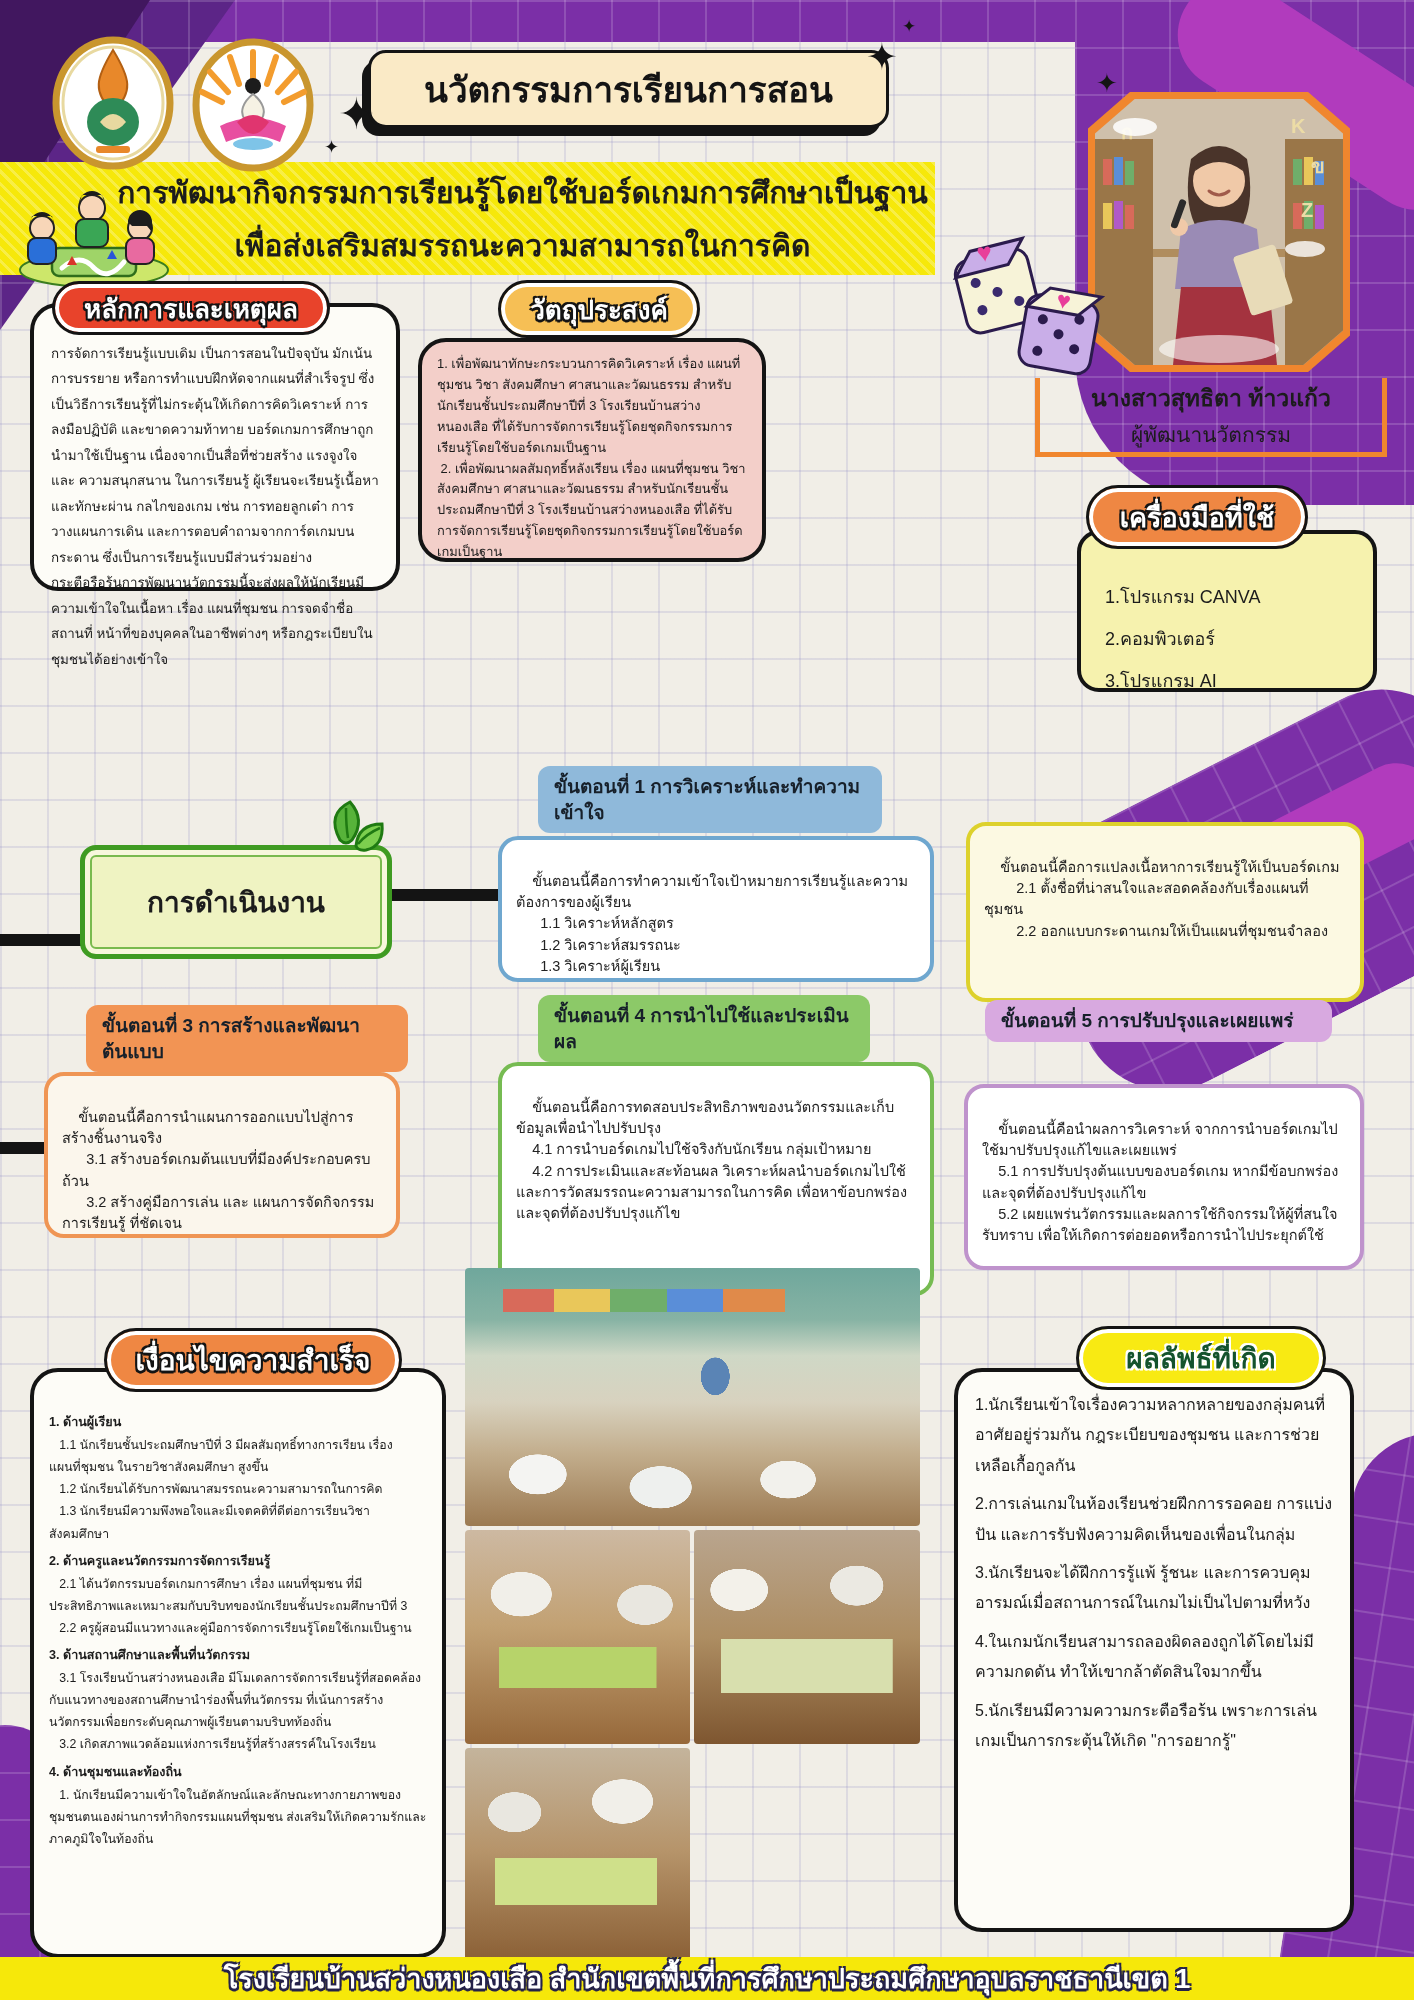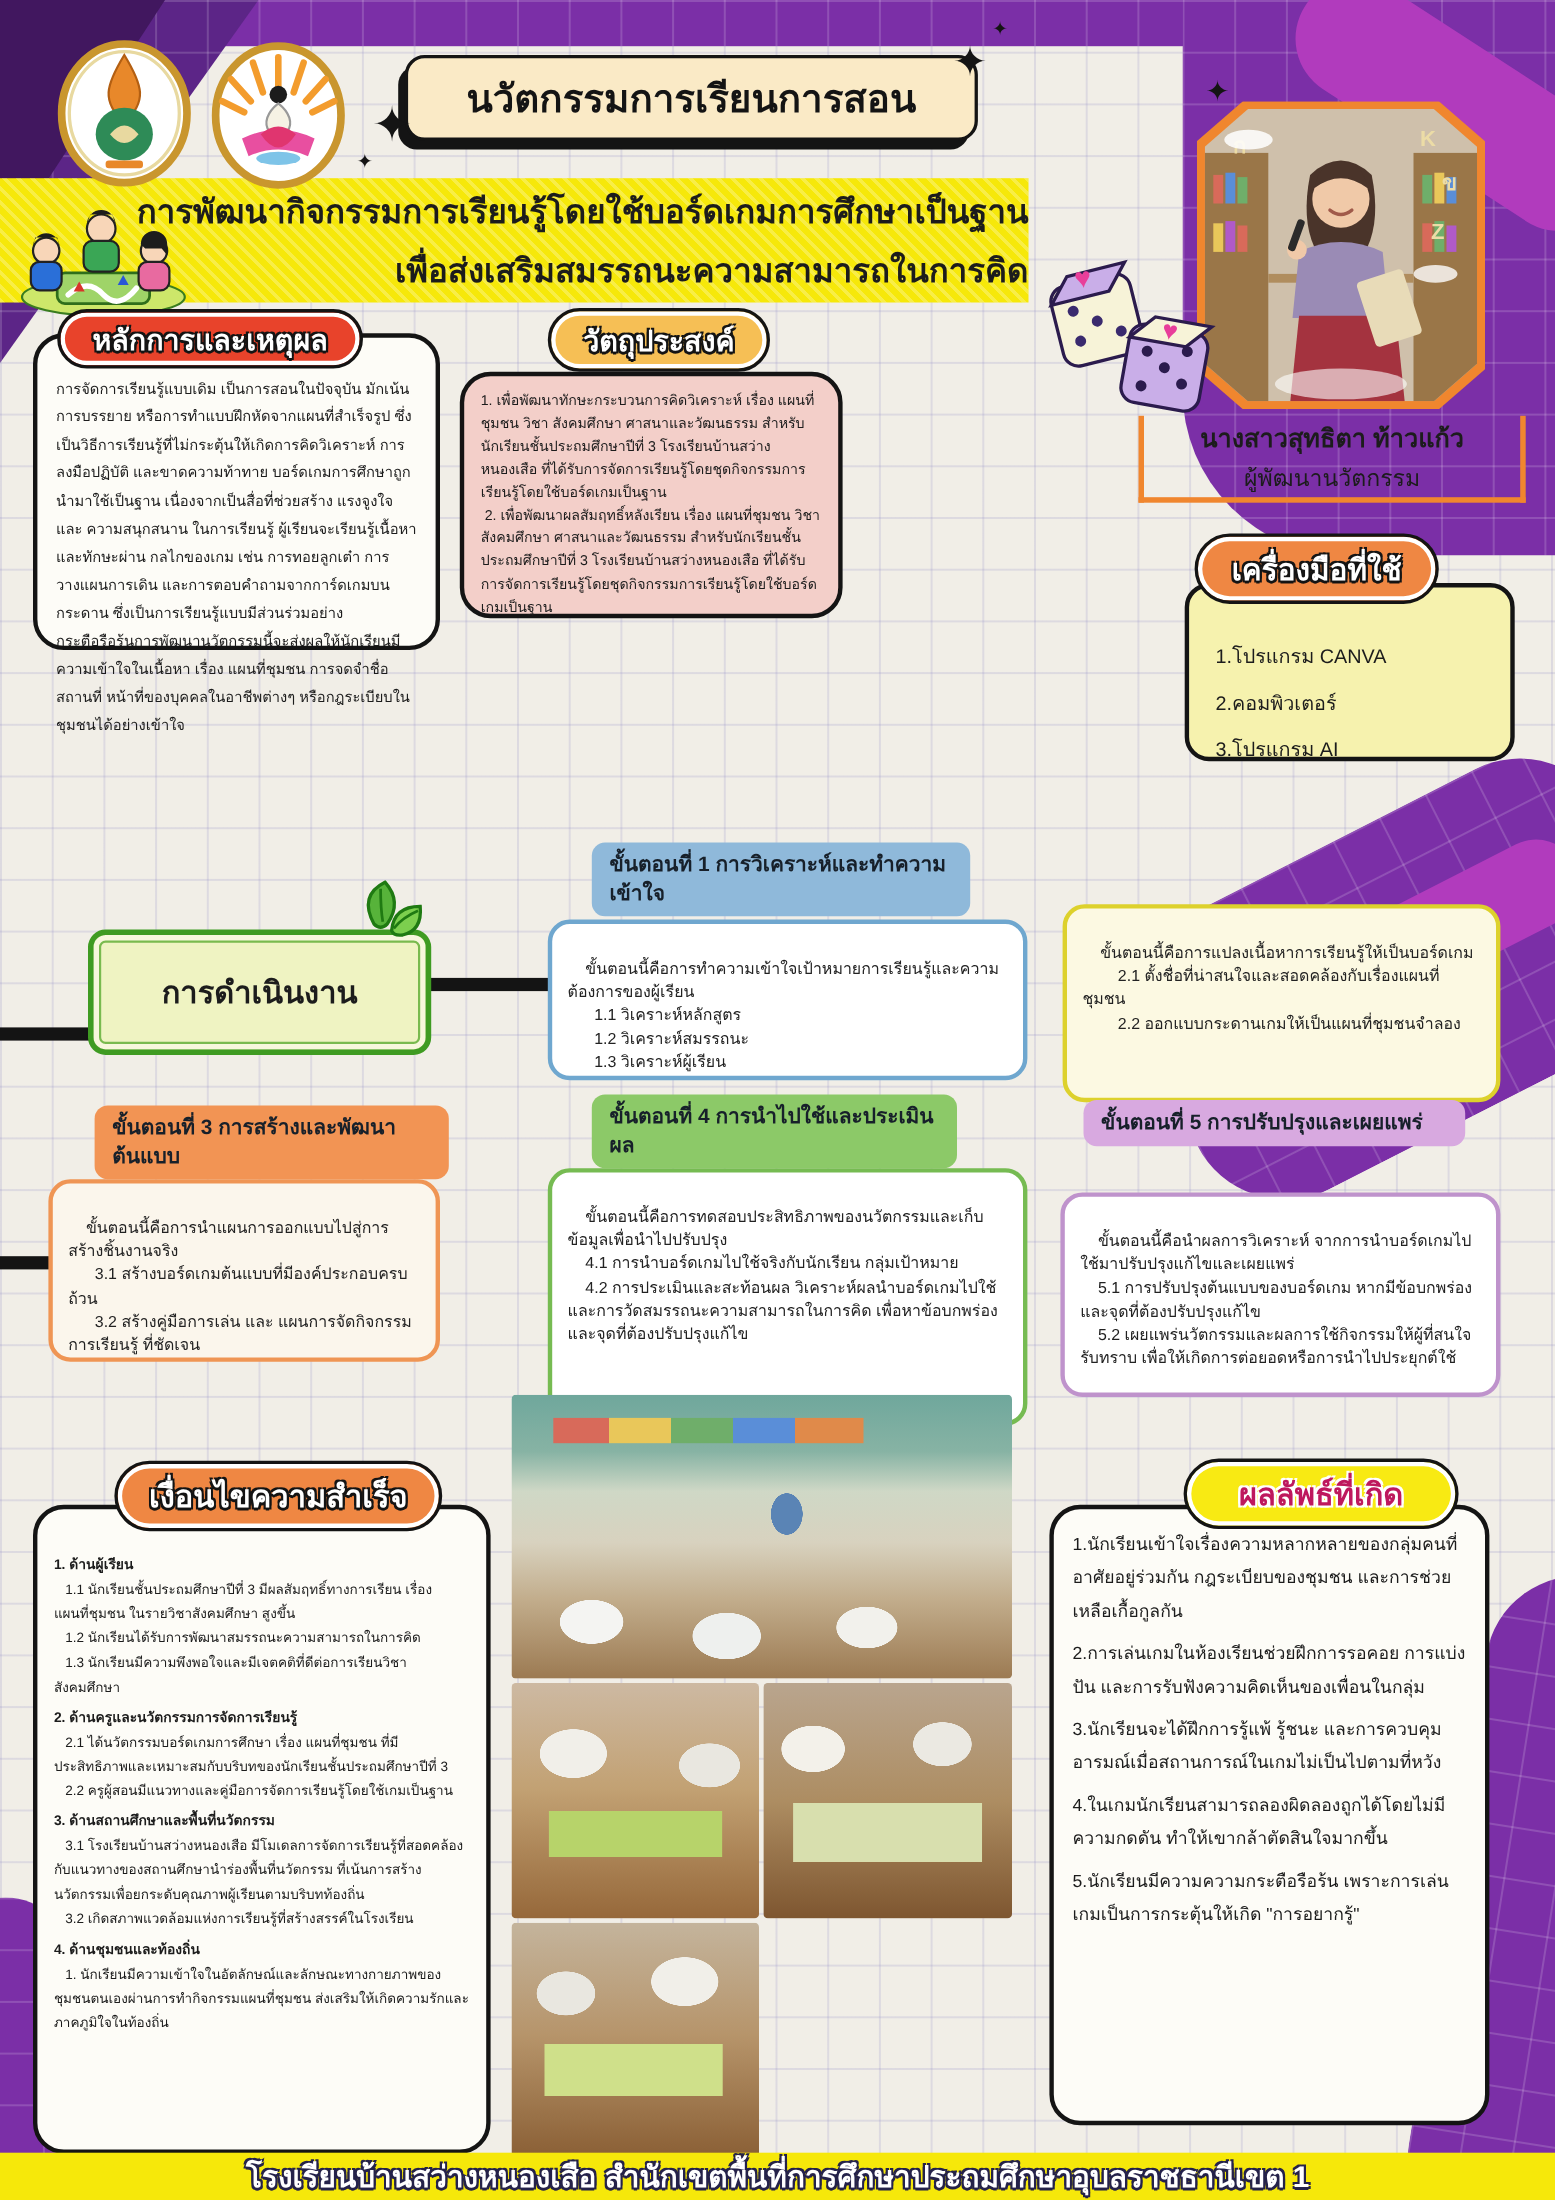--- a/index.html
+++ b/index.html
@@ -49,21 +49,21 @@
     box-shadow:-7px 9px 0 -1px #141414;display:flex;align-items:center;justify-content:center;
     font-size:35px;font-weight:bold;color:#141414;}
   .sparkle{position:absolute;z-index:5;color:#141414;line-height:1;}
   .photo-frame{position:absolute;left:1088px;top:92px;width:262px;height:280px;z-index:4;
     background:#f0862e;clip-path:polygon(16% 0,84% 0,100% 13%,100% 87%,84% 100%,16% 100%,0 87%,0 13%);}
   .photo-inner{position:absolute;left:7px;top:7px;width:248px;height:266px;
     clip-path:polygon(16% 0,84% 0,100% 13%,100% 87%,84% 100%,16% 100%,0 87%,0 13%);}
   .yellowband{position:absolute;left:0;top:162px;width:935px;height:113px;z-index:3;
     background:#f6e80a;
     background-image:repeating-linear-gradient(45deg,rgba(255,255,255,.25) 0 3px,transparent 3px 9px);
-    display:flex;flex-direction:column;align-items:flex-end;justify-content:center;}
+    display:flex;flex-direction:column;align-items:center;justify-content:center;}
   .yellowband .l1{font-size:30px;font-weight:bold;padding-left:110px;}
   .yellowband .l2{font-size:30px;font-weight:bold;padding-left:110px;margin-top:6px;}
   .author-frame{position:absolute;left:1035px;top:378px;width:342px;height:74px;z-index:4;
     border-left:5px solid #f0862e;border-bottom:5px solid #f0862e;border-right:5px solid #f0862e;
     display:flex;flex-direction:column;align-items:center;justify-content:center;}
   .author-frame .nm{font-size:23px;font-weight:bold;}
   .author-frame .rl{font-size:21px;margin-top:2px;}
   
   .principle-box{left:30px;top:303px;width:370px;height:288px;padding:34px 17px 8px 17px;box-sizing:border-box;}
   .principle-box p{font-size:13.4px;line-height:1.9;}
@@ -369,21 +369,21 @@
     <h4>2. ด้านครูและนวัตกรรมการจัดการเรียนรู้</h4>
     <p class="prewrap">   2.1 ได้นวัตกรรมบอร์ดเกมการศึกษา เรื่อง แผนที่ชุมชน ที่มีประสิทธิภาพและเหมาะสมกับบริบทของนักเรียนชั้นประถมศึกษาปีที่ 3
    2.2 ครูผู้สอนมีแนวทางและคู่มือการจัดการเรียนรู้โดยใช้เกมเป็นฐาน</p>
     <h4>3. ด้านสถานศึกษาและพื้นที่นวัตกรรม</h4>
     <p class="prewrap">   3.1 โรงเรียนบ้านสว่างหนองเสือ มีโมเดลการจัดการเรียนรู้ที่สอดคล้องกับแนวทางของสถานศึกษานำร่องพื้นที่นวัตกรรม ที่เน้นการสร้างนวัตกรรมเพื่อยกระดับคุณภาพผู้เรียนตามบริบทท้องถิ่น
    3.2 เกิดสภาพแวดล้อมแห่งการเรียนรู้ที่สร้างสรรค์ในโรงเรียน</p>
     <h4>4. ด้านชุมชนและท้องถิ่น</h4>
     <p class="prewrap">   1. นักเรียนมีความเข้าใจในอัตลักษณ์และลักษณะทางกายภาพของชุมชนตนเองผ่านการทำกิจกรรมแผนที่ชุมชน ส่งเสริมให้เกิดความรักและภาคภูมิใจในท้องถิ่น</p>
   </div>
 
-  <div class="badge" style="left:1076px;top:1326px;width:244px;height:58px;background:#f8ea13;font-size:28px;color:#be185d;text-shadow:-2px -2px 0 #fff,2px -2px 0 #fff,-2px 2px 0 #fff,2px 2px 0 #fff;">
+  <div class="badge" style="left:1076px;top:1326px;width:244px;height:58px;background:#f8ea13;font-size:28px;color:#14532d;text-shadow:-2px -2px 0 #fff,2px -2px 0 #fff,-2px 2px 0 #fff,2px 2px 0 #fff;">
     <span>ผลลัพธ์ที่เกิด</span>
   </div>
   <div class="wbox results-box">
     <p>1.นักเรียนเข้าใจเรื่องความหลากหลายของกลุ่มคนที่อาศัยอยู่ร่วมกัน กฎระเบียบของชุมชน และการช่วยเหลือเกื้อกูลกัน</p>
     <p>2.การเล่นเกมในห้องเรียนช่วยฝึกการรอคอย การแบ่งปัน และการรับฟังความคิดเห็นของเพื่อนในกลุ่ม</p>
     <p>3.นักเรียนจะได้ฝึกการรู้แพ้ รู้ชนะ และการควบคุมอารมณ์เมื่อสถานการณ์ในเกมไม่เป็นไปตามที่หวัง</p>
     <p>4.ในเกมนักเรียนสามารถลองผิดลองถูกได้โดยไม่มีความกดดัน ทำให้เขากล้าตัดสินใจมากขึ้น</p>
     <p>5.นักเรียนมีความความกระตือรือร้น เพราะการเล่นเกมเป็นการกระตุ้นให้เกิด "การอยากรู้"</p>
   </div>
 

